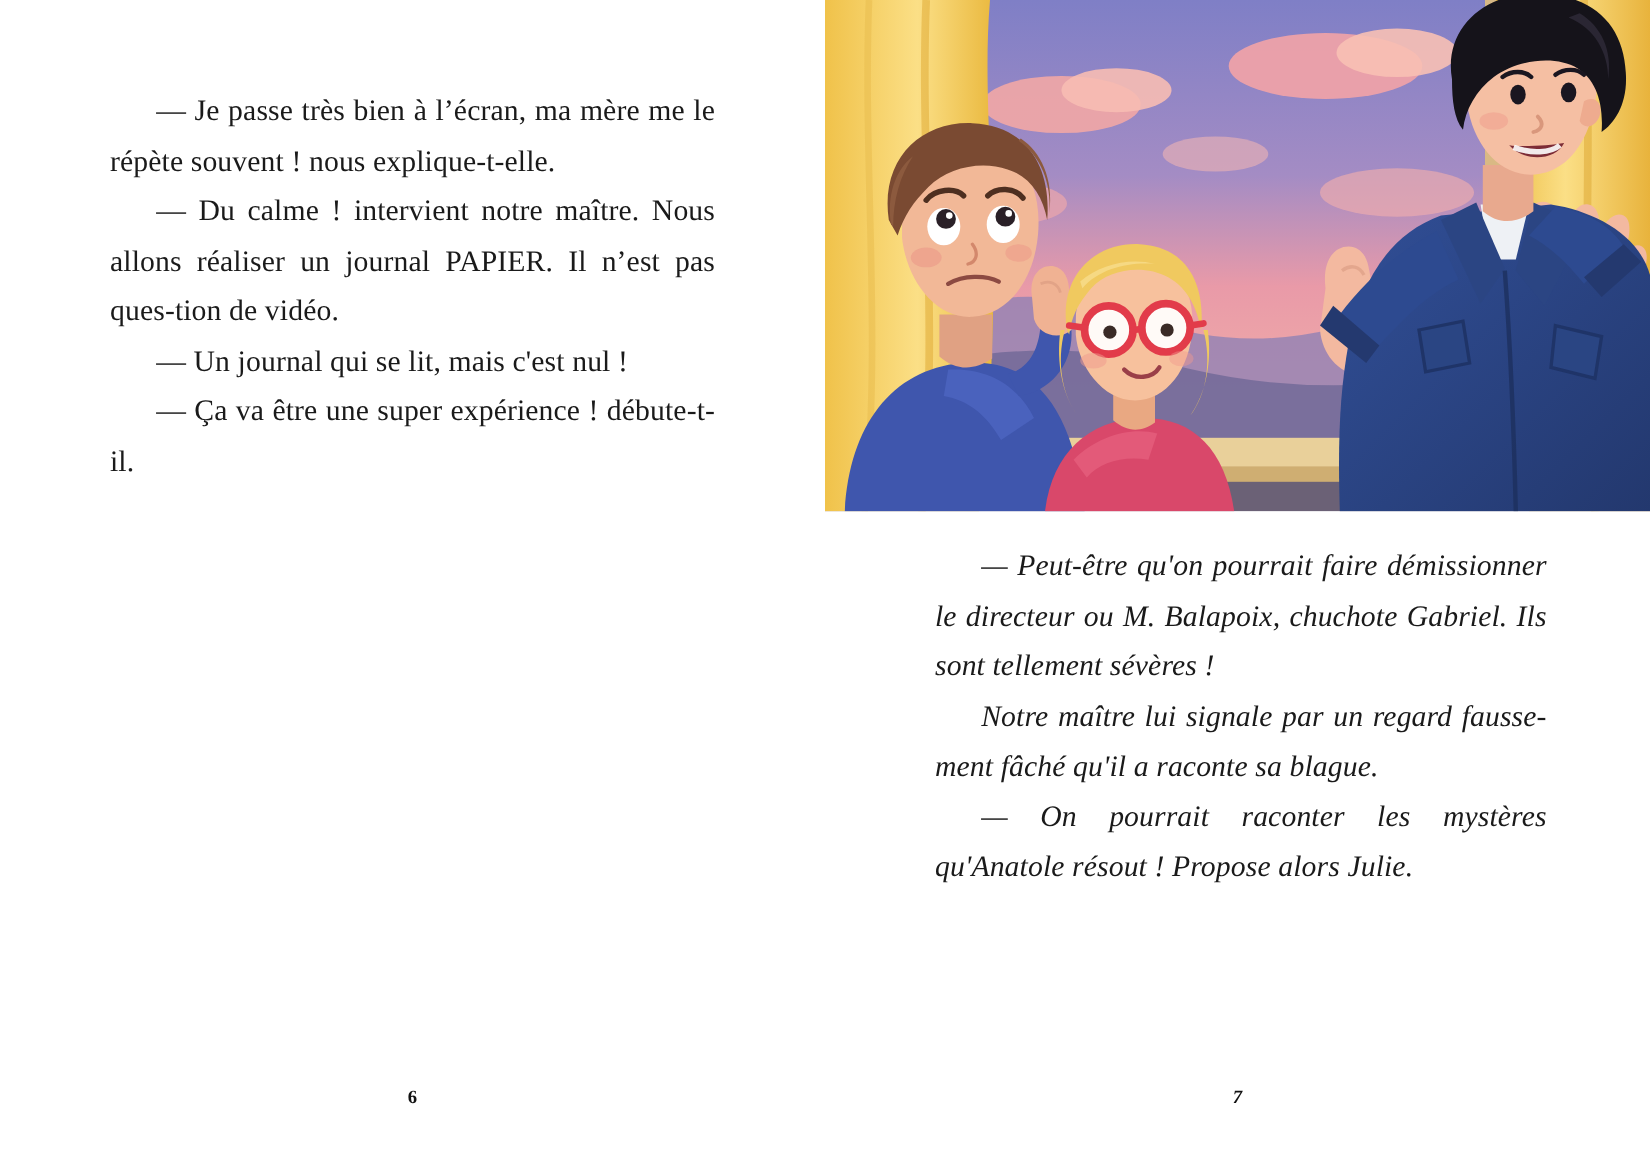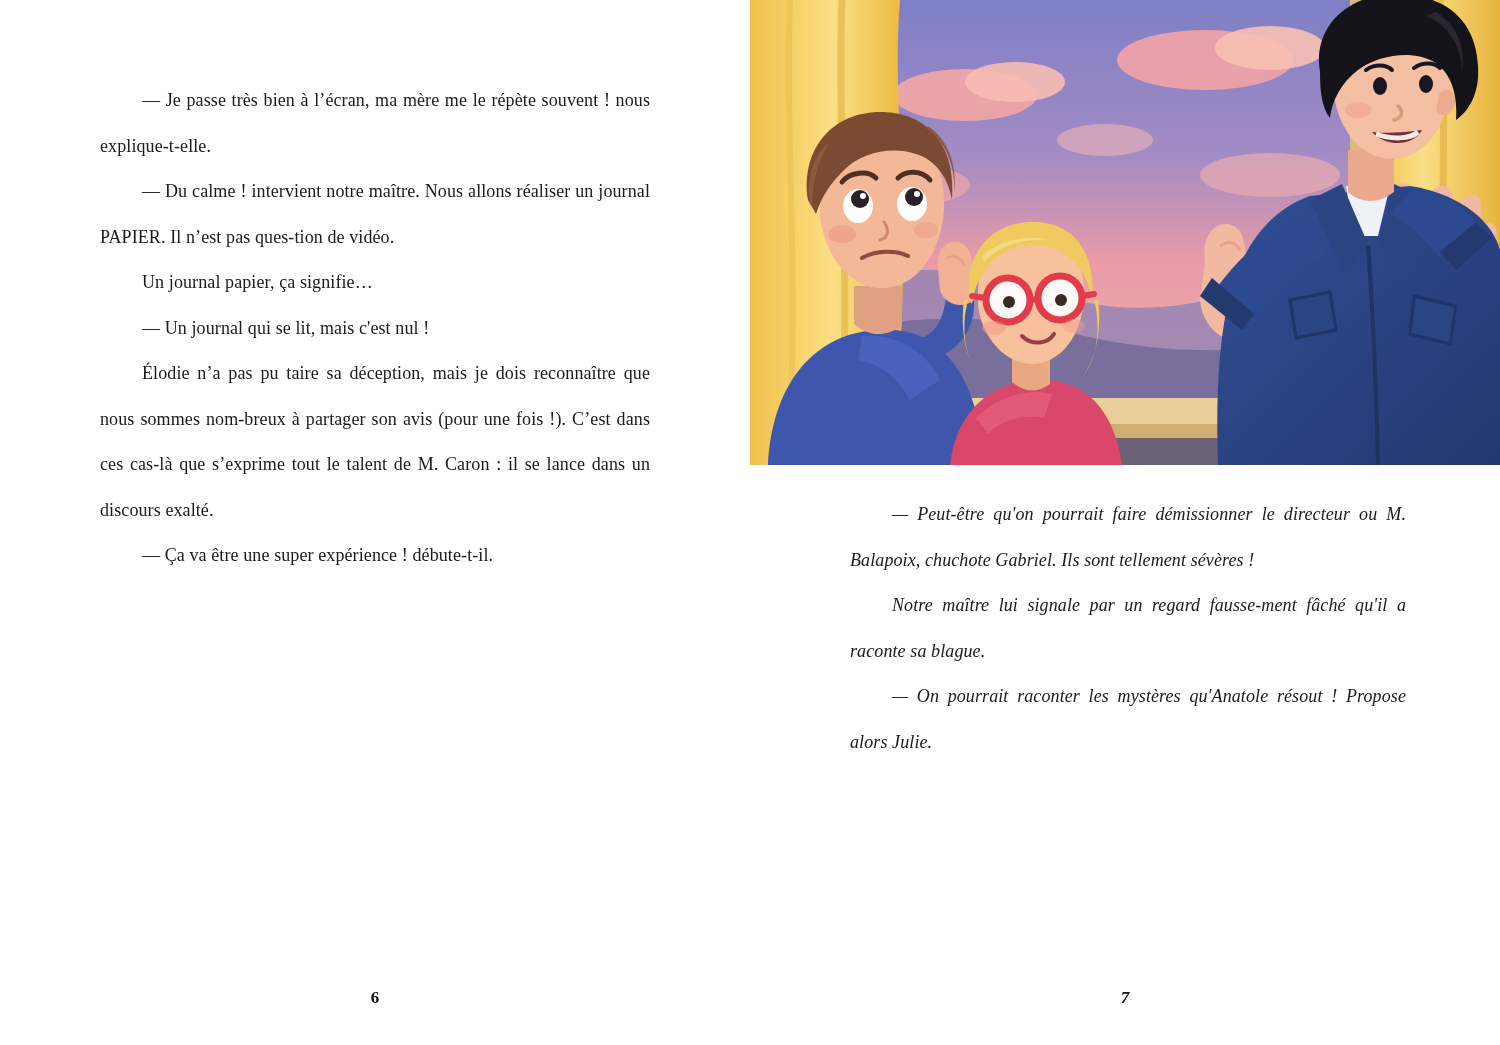--- a/index.html
+++ b/index.html
@@ -28,21 +28,21 @@
   }
   .page-left {
     padding: 78px 100px 0 100px;
   }
   .page-right {
     padding: 0;
     font-style: italic;
   }
   .body-text p {
     margin: 0;
-    font-size: 18px;
+    font-size: 27px;
     line-height: 45.5px;
     text-align: justify;
     text-indent: 42px;
     hyphens: manual;
     letter-spacing: 0.1px;
   }
   .folio {
     position: absolute;
     bottom: 37px;
     width: 100%;
@@ -72,23 +72,21 @@
 </style>
 </head>
 <body>
 
 <div class="spread">
 
   <div class="page page-left">
     <div class="body-text">
       <p>— Je passe très bien à l’écran, ma mère me le répète souvent ! nous explique-t-elle.</p>
       <p>— Du calme ! intervient notre maître. Nous allons réaliser un journal PAPIER. Il n’est pas ques-tion de vidéo.</p>
-      <p>Un journal papier, ça signifie…</p>
       <p>— Un journal qui se lit, mais c'est nul !</p>
-      <p>Élodie n’a pas pu taire sa déception, mais je dois reconnaître que nous sommes nom-breux à partager son avis (pour une fois !). C’est dans ces cas-là que s’exprime tout le talent de M. Caron : il se lance dans un discours exalté.</p>
       <p>— Ça va être une super expérience ! débute-t-il.</p>
     </div>
     <div class="folio">6</div>
   </div>
 
   <div class="page page-right">
 
     <div class="illustration">
       <svg class="illo-svg" width="750" height="465" viewBox="0 0 750 465" xmlns="http://www.w3.org/2000/svg">
         <defs>

